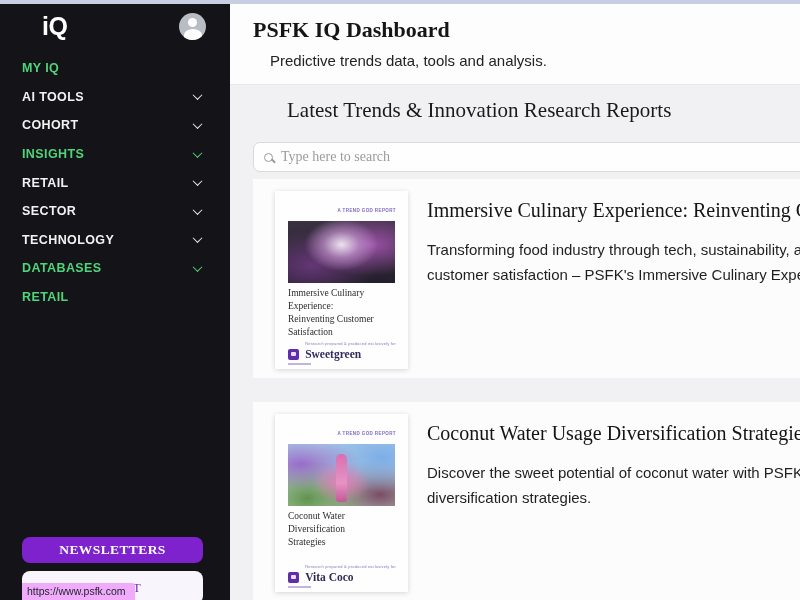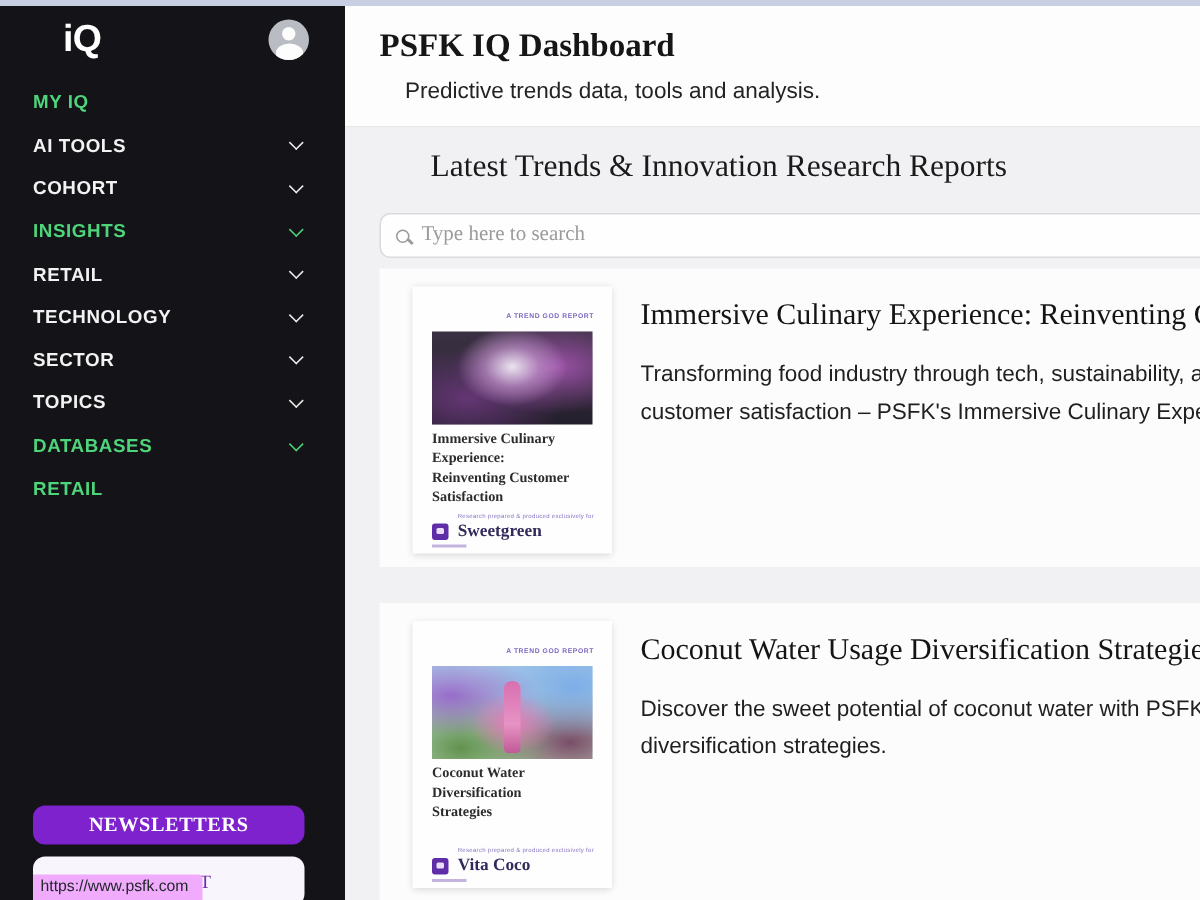--- a/index.html
+++ b/index.html
@@ -72,21 +72,21 @@
   .photo2 { background:
       radial-gradient(ellipse at 50% 62%, rgba(236,122,190,.95), transparent 38%),
       radial-gradient(ellipse at 12% 32%, rgba(148,92,200,.85), transparent 45%),
       radial-gradient(ellipse at 88% 22%, rgba(122,172,232,.95), transparent 50%),
       radial-gradient(ellipse at 18% 88%, rgba(92,142,72,.95), transparent 50%),
       radial-gradient(ellipse at 86% 82%, rgba(112,62,92,.9), transparent 50%),
       linear-gradient(180deg, #a9c9e8, #cde3c8); }
   .bottle { position:absolute; left:48px; top:10px; width:11px; height:48px; border-radius:5px 5px 3px 3px;
       background:linear-gradient(180deg, #d86fb0, #e793c4 60%, #c05a96); }
   .cover-title { position:absolute; left:13px; top:96px; font-family:"Liberation Serif", serif;
-      font-size:9.5px; line-height:13px; color:#2c2c2c;font-weight:bold; }
+      font-size:9.5px; line-height:13px; color:#2c2c2c; }
   .cover-footer { position:absolute; left:13px; right:12px; bottom:9px; display:flex;
       justify-content:space-between; align-items:flex-end; }
   .pub-logo { width:11px; height:11px; border-radius:2px; background:#5f2da8; position:relative; }
   .pub-logo::after { content:""; position:absolute; left:3px; top:3px; width:5px; height:4px; background:#e9ddf7; border-radius:1px; }
   .pub-sub { position:absolute; left:0; bottom:-5px; width:23px; height:2px; background:#c4b4dd; }
   .brand-block { }
   .cover-credit { font-size:4px; color:#8a76c4; letter-spacing:.2px; margin-bottom:2px; }
   .brand-name { font-family:"Liberation Serif", serif; font-size:11.5px; font-weight:bold; color:#332a5c; }
 
   
@@ -120,29 +120,25 @@
       </li>
     <li class="green">
         <span>INSIGHTS</span>
         <span class="chev"></span>
       </li>
     <li>
         <span>RETAIL</span>
         <span class="chev"></span>
       </li>
     <li>
+        <span>SECTOR</span>
+        <span class="chev"></span>
+      </li>
+    <li>
         <span>TECHNOLOGY</span>
-        <span class="chev"></span>
-      </li>
-    <li>
-        <span>SECTOR</span>
-        <span class="chev"></span>
-      </li>
-    <li>
-        <span>TOPICS</span>
         <span class="chev"></span>
       </li>
     <li class="green">
         <span>DATABASES</span>
         <span class="chev"></span>
       </li>
     <li class="green">
         <span>RETAIL</span>
       </li>
   </ul>

